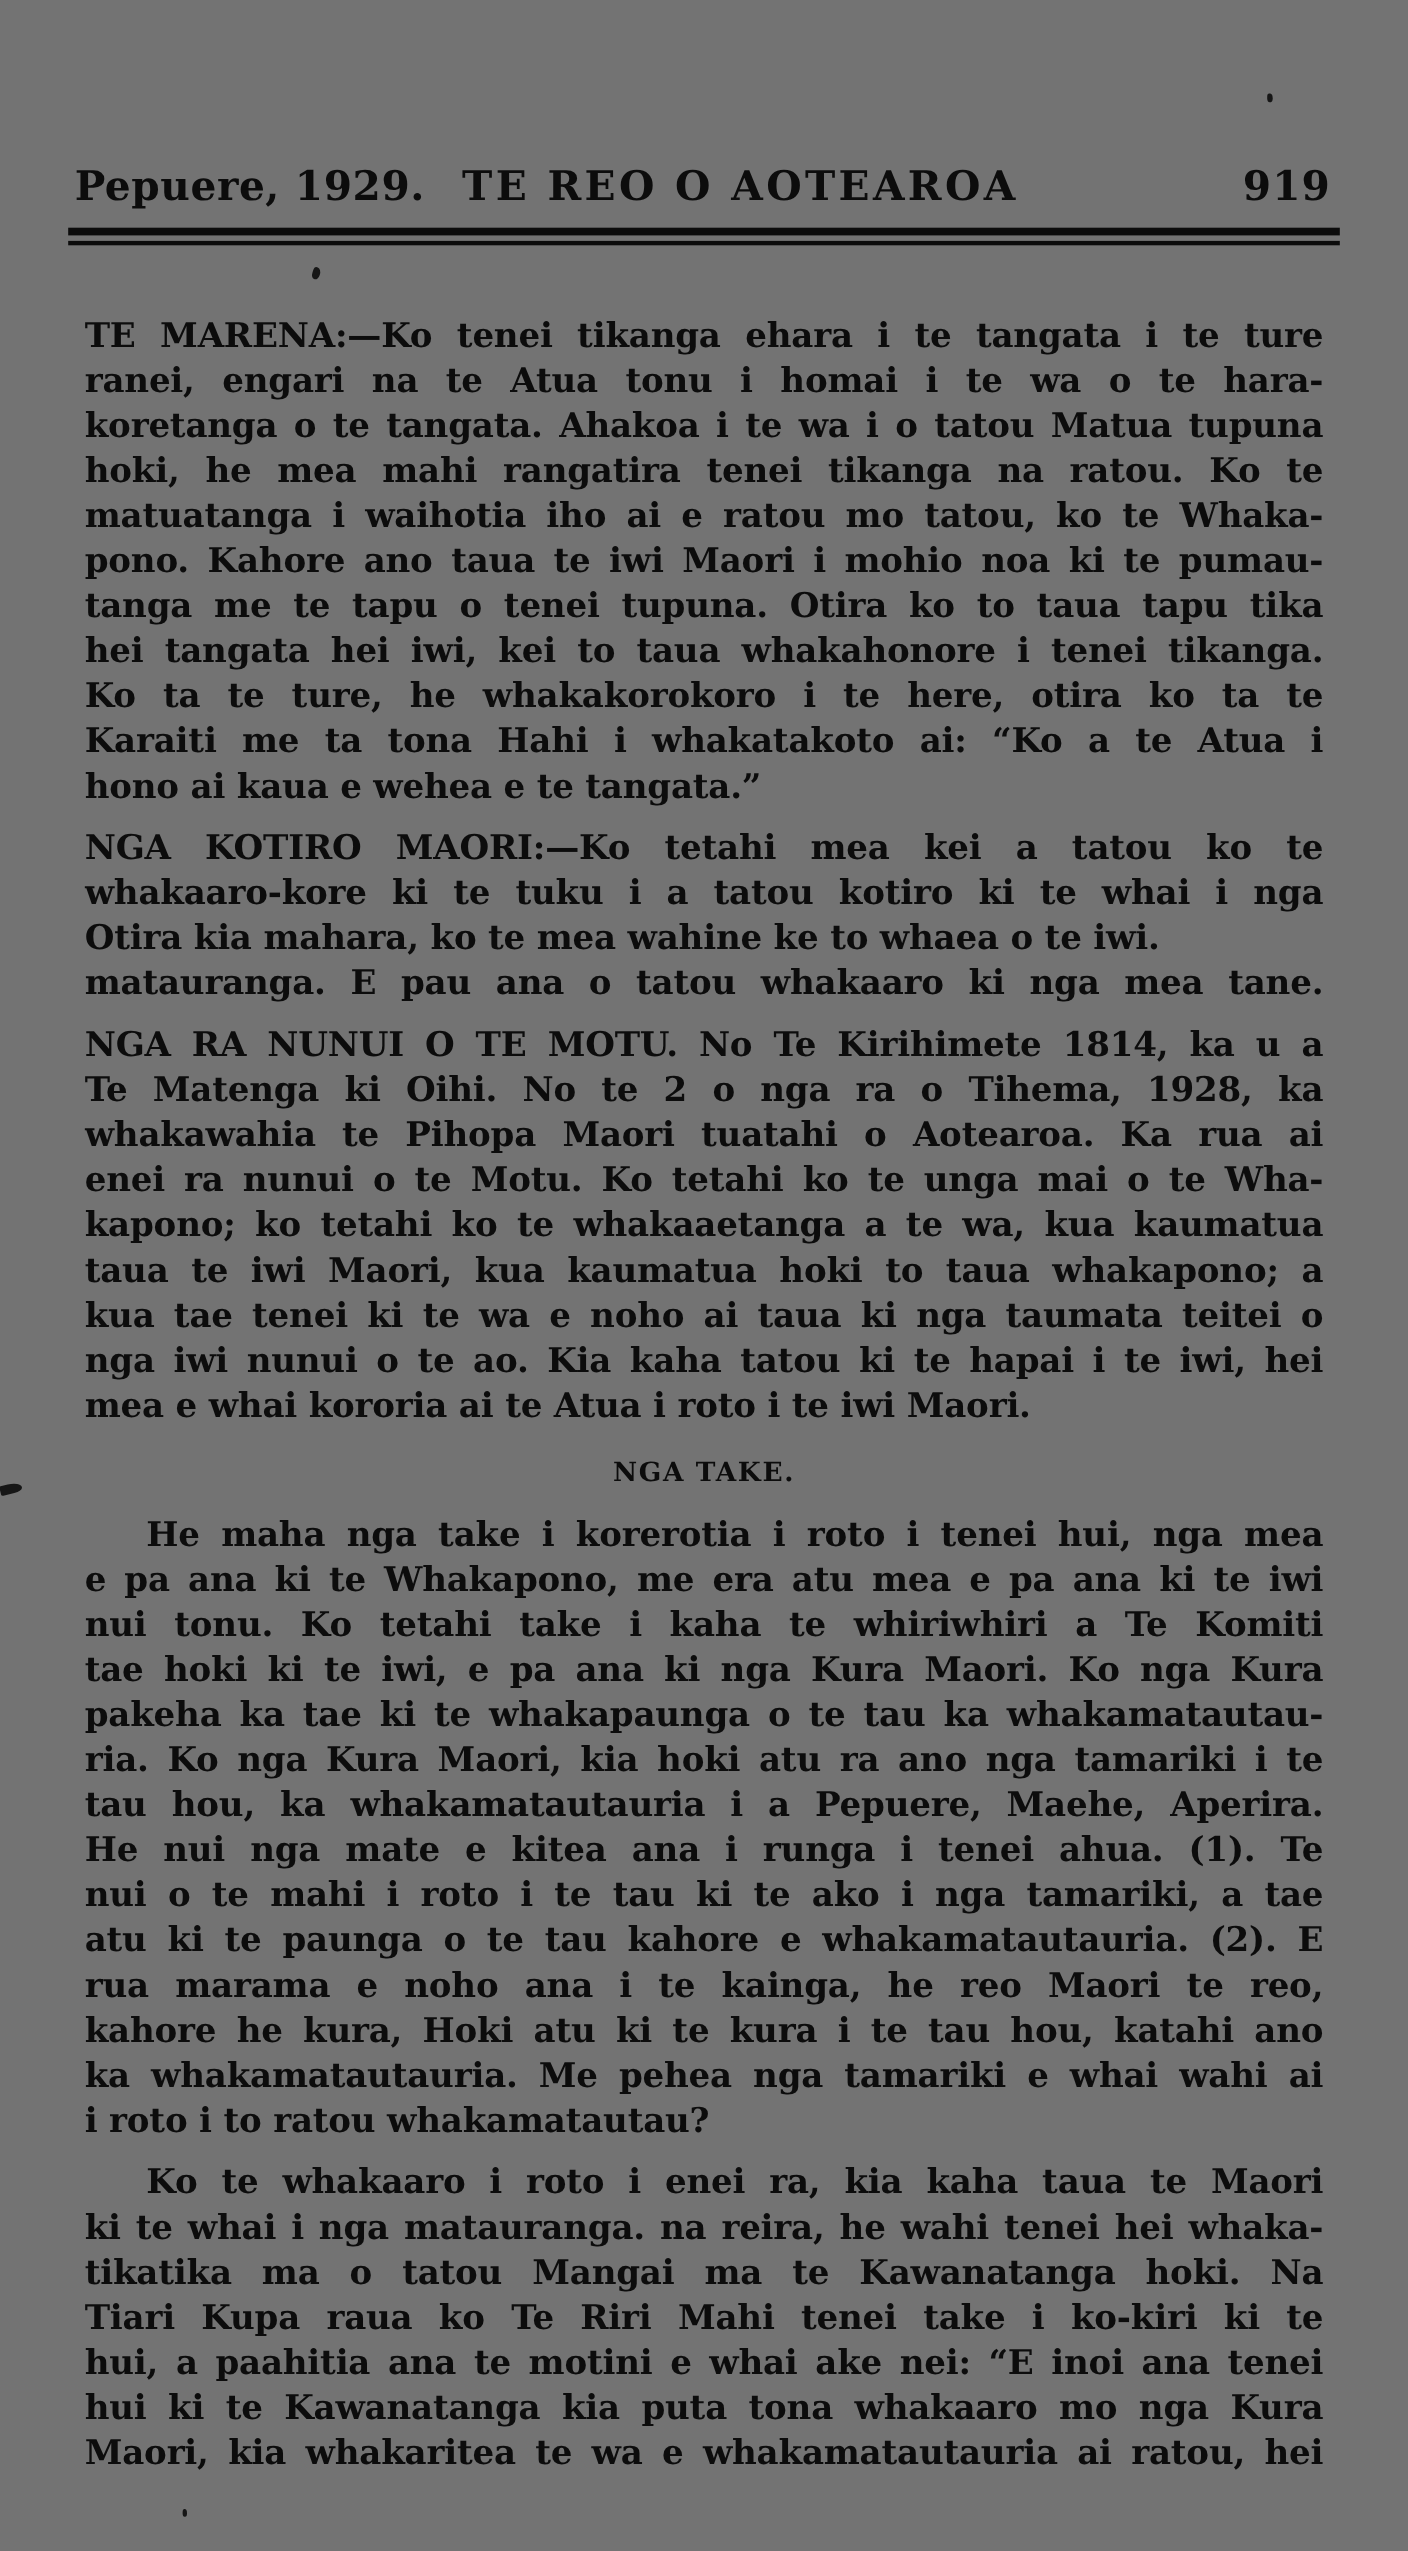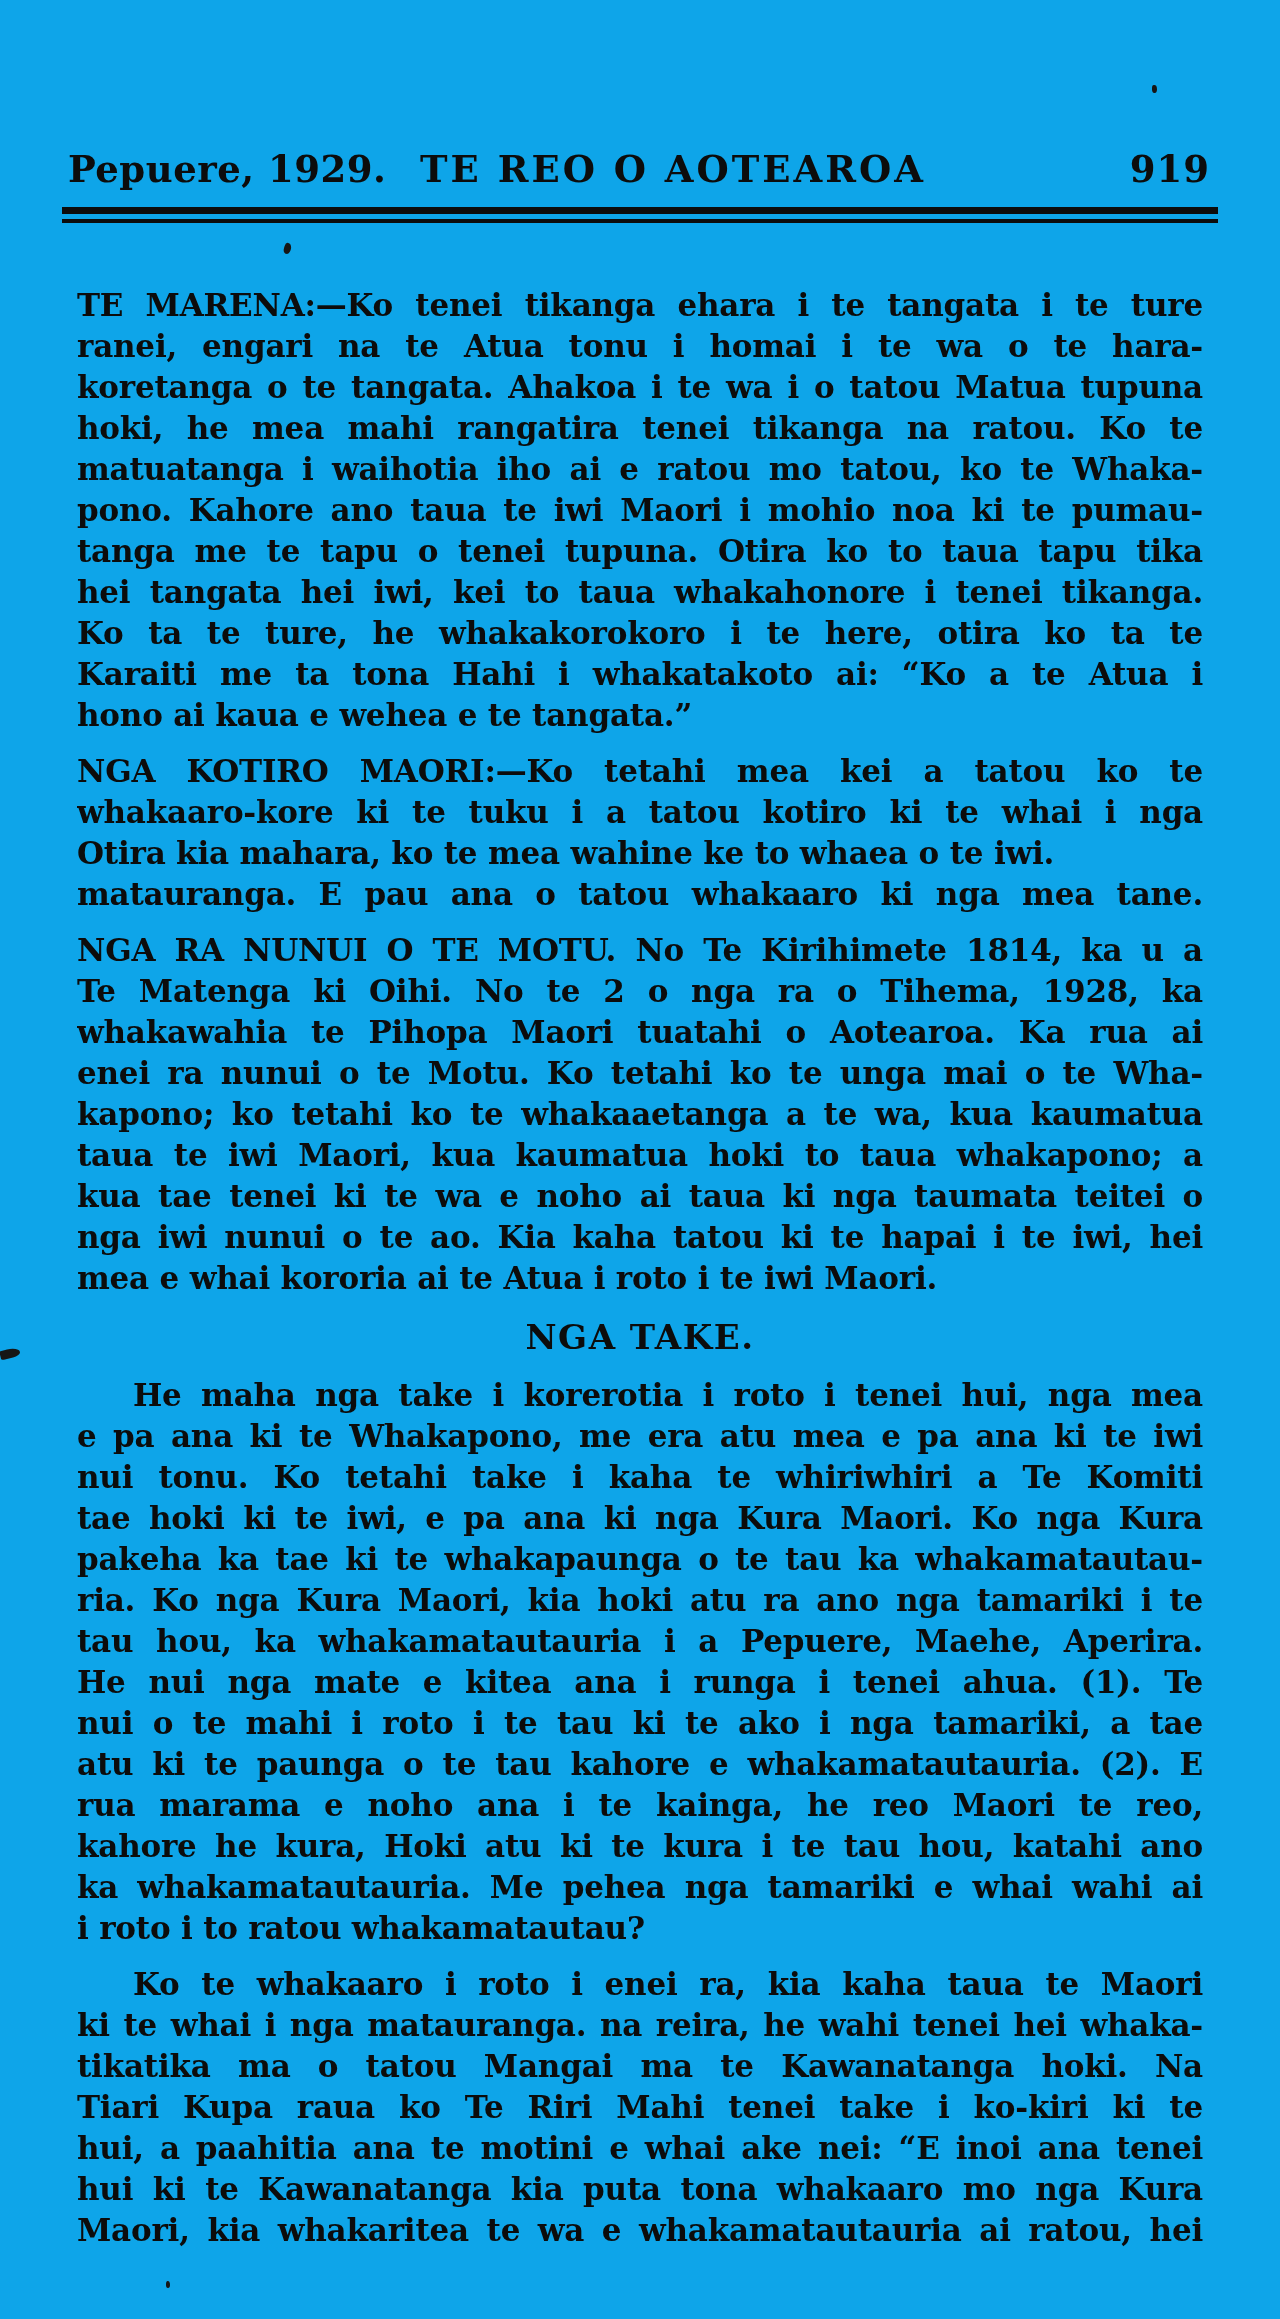--- a/index.html
+++ b/index.html
@@ -5,21 +5,21 @@
   html, body {
     margin: 0;
     padding: 0;
     background: #e8e8e8;
   }
   .page {
     position: relative;
     width: 1280px;
     height: 2319px;
     margin: 0 auto;
-    background: #0ea5e9;
+    background: #737373;
     color: #0c0c0c;
     font-family: "DejaVu Serif", "Liberation Serif", serif;
     font-weight: 700;
     overflow: hidden;
   }
   
   .masthead {
     position: absolute;
     left: 62px;
     top: 146px;
@@ -84,21 +84,21 @@
     white-space: normal;
   }
   .line.last { text-align-last: left; }
   .line.first-indent { text-indent: 56px; }
   .section-heading {
     margin-top: 18px;
     margin-bottom: 17px;
     height: 41px;
     line-height: 41px;
     text-align: center;
-    font-size: 34px;
+    font-size: 24px;
     letter-spacing: 1.5px;
   }
   
   .speck {
     position: absolute;
     background: #161616;
     border-radius: 40% 60% 50% 50%;
   }
   .speck-under-rule { left: 284px; top: 243px; width: 7px; height: 11px; transform: rotate(18deg); }
   .speck-top-right  { left: 1152px; top: 85px; width: 5px; height: 8px; }

